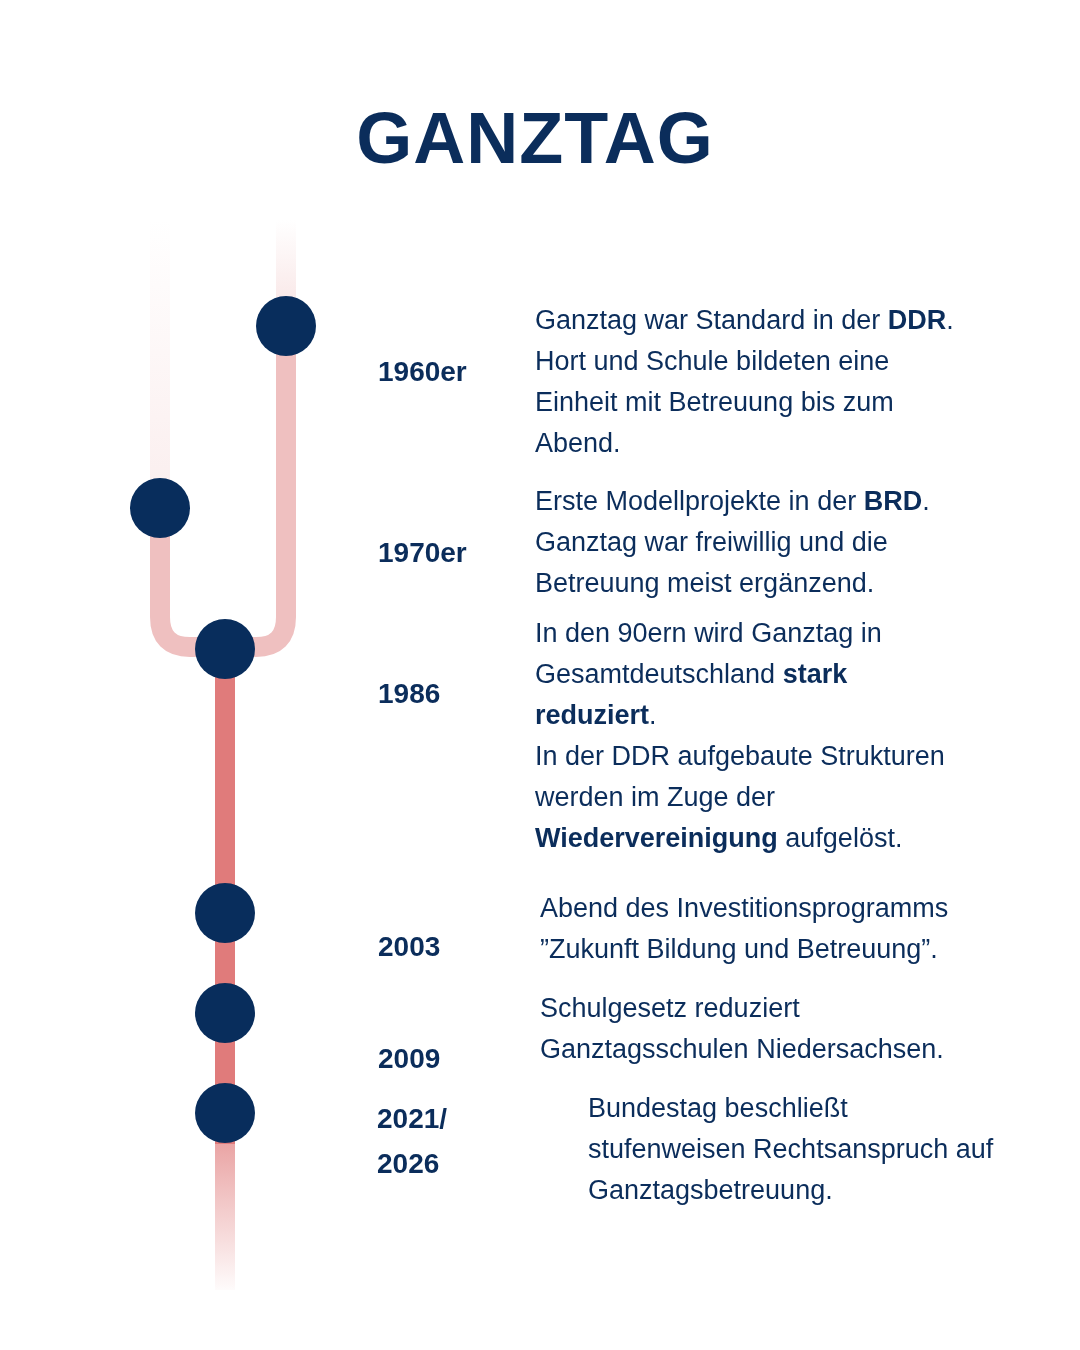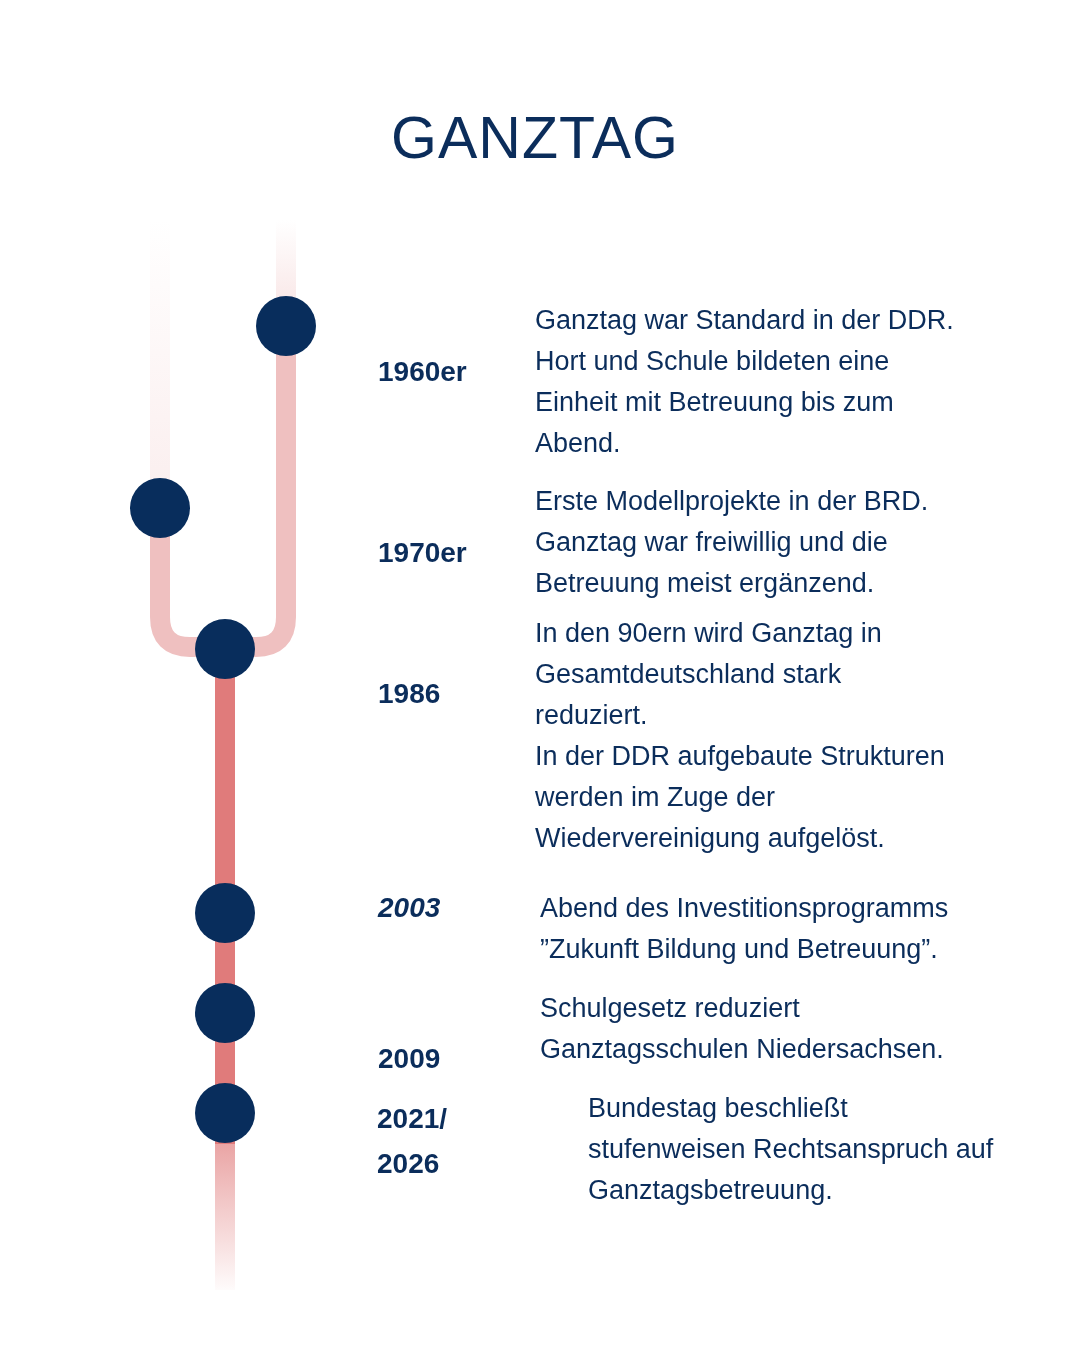--- a/index.html
+++ b/index.html
@@ -2,30 +2,30 @@
 <html><head>
 <meta charset="utf-8">
 <style>
   html, body { margin: 0; padding: 0; }
   body {
     width: 1080px; height: 1350px; background: #ffffff; position: relative; overflow: hidden;
     font-family: "Liberation Sans", sans-serif; color: #0b2d5b;
   }
   .title {
     position: absolute; left: 0; width: 1070px; top: 100px; text-align: center;
-    font-size: 59px; font-weight: normal; letter-spacing: 1px; color: #0b2d5b; line-height: 76px;
+    font-size: 72px; font-weight: bold; letter-spacing: 1px; color: #0b2d5b; line-height: 76px;
   }
   svg.timeline { position: absolute; left: 0; top: 0; }
   .year {
     position: absolute; font-weight: bold; font-size: 28px; line-height: 45px; color: #0b2d5b; margin-top: 48px;
   }
   .desc {
     position: absolute; font-size: 27px; line-height: 41px; color: #0b2d5b;
   }
-  .desc b { font-weight: normal; }
+  .desc b { font-weight: bold; }
 </style>
 </head>
 <body>
 
 <div class="title">GANZTAG</div>
 
 <svg class="timeline" width="1080" height="1350" viewBox="0 0 1080 1350">
   <defs>
     <linearGradient id="fadeTopLeft" x1="0" y1="220" x2="0" y2="480" gradientUnits="userSpaceOnUse">
       <stop offset="0" stop-color="#efc0c0" stop-opacity="0"></stop>
@@ -66,21 +66,21 @@
   <div class="year" style="left:378px; top:482px;">1970er</div>
   <div class="desc" style="left:535px; top:481px; width:440px;">Erste Modellprojekte in der <b>BRD</b>. Ganztag war freiwillig und die Betreuung meist ergänzend.</div>
 </div>
 
 <div>
   <div class="year" style="left:378px; top:623px;">1986</div>
   <div class="desc" style="left:535px; top:613px; width:420px;">In den 90ern wird Ganztag in Gesamtdeutschland <b>stark reduziert</b>.<br>In der DDR aufgebaute Strukturen werden im Zuge der <b>Wiedervereinigung</b> aufgelöst.</div>
 </div>
 
 <div>
-  <div class="year" style="left:378px; top:837px;font-style:italic;">2003</div>
+  <div class="year" style="left:378px; top:876px;">2003</div>
   <div class="desc" style="left:540px; top:888px; width:450px;">Abend des Investitionsprogramms ”Zukunft Bildung und Betreuung”.</div>
 </div>
 
 <div>
   <div class="year" style="left:378px; top:988px;">2009</div>
   <div class="desc" style="left:540px; top:988px; width:450px;">Schulgesetz reduziert Ganztagsschulen Niedersachsen.</div>
 </div>
 
 <div>
   <div class="year" style="left:377px; top:1048px; white-space:pre-line;">2021/

